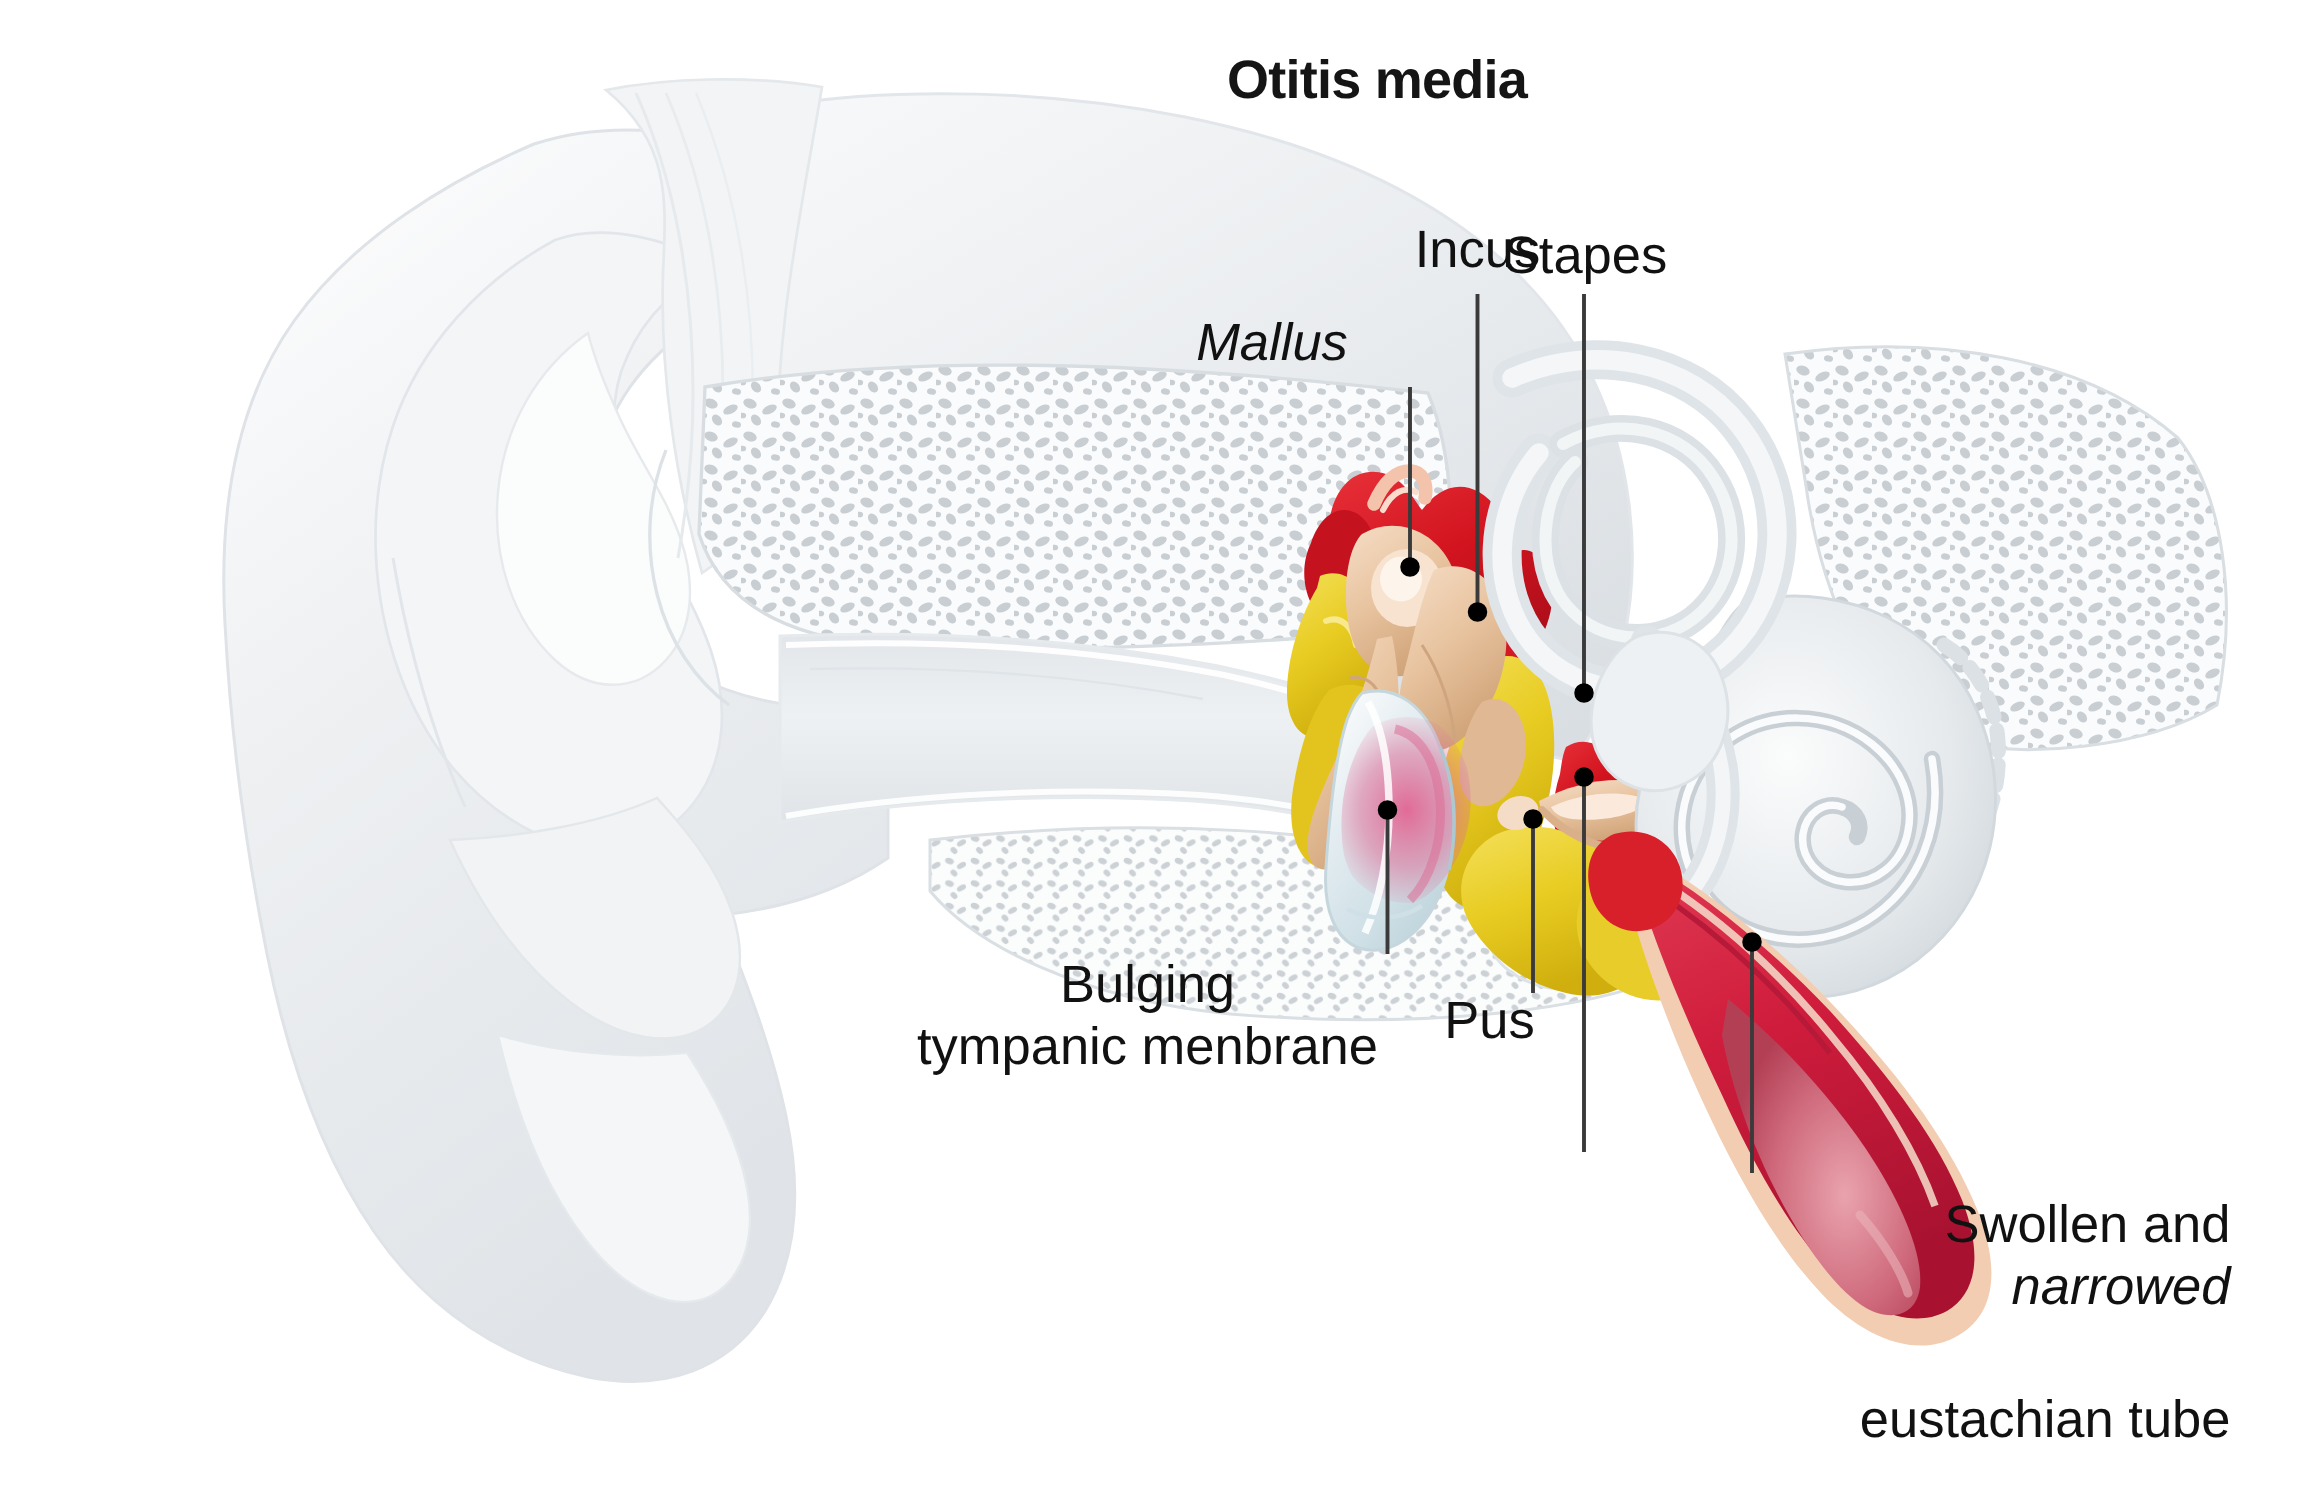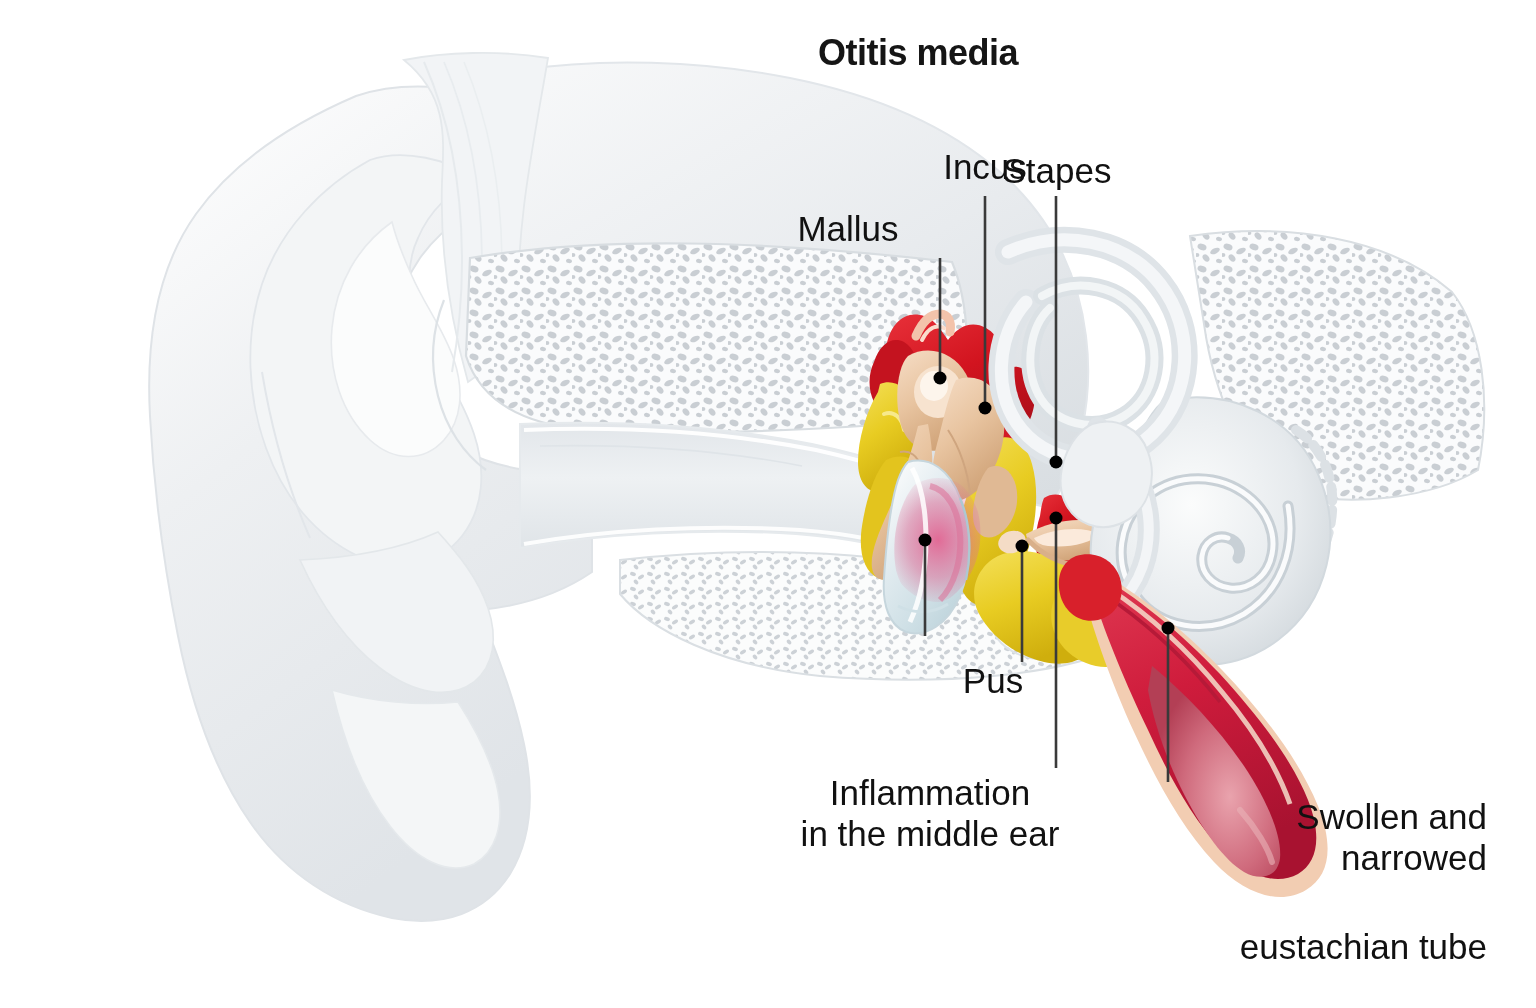--- a/index.html
+++ b/index.html
@@ -331,33 +331,33 @@
       <circle cx="1056" cy="462" r="6.5"></circle>
       <circle cx="925" cy="540" r="6.5"></circle>
       <circle cx="1022" cy="546" r="6.5"></circle>
       <circle cx="1056" cy="518" r="6.5"></circle>
       <circle cx="1168" cy="628" r="6.5"></circle>
     </g>
   </svg>
 
   <div id="title">Otitis media</div>
 
-  <div class="lbl c" style="left:753px;top:208px;width:190px;">Mallus</div>
+  <div class="lbl c" style="left:753px;top:208px;width:190px;font-style:italic;">Mallus</div>
 
   <div class="lbl c" style="left:962px;top:150px;width:190px;">Stapes</div>
 
   <div class="lbl c" style="left:890px;top:146px;width:190px;">Incus</div>
 
+  <div style="position:absolute;left:580px;top:636px;width:370px;text-align:center;">
+    <div class="lbl" style="position:static;">Bulging</div>
+    <div class="lbl" style="position:static;">tympanic menbrane</div>
+  </div>
 
   <div class="lbl c" style="left:923px;top:660px;width:140px;">Pus</div>
 
-  <div style="position:absolute;left:760px;top:772px;width:340px;text-align:center;">
-    <div class="lbl" style="position:static;">Inflammation</div>
-    <div class="lbl" style="position:static;">in the middle ear</div>
-  </div>
 
   <div style="position:absolute;left:1157px;top:796px;width:330px;text-align:right;">
     <div class="lbl" style="position:static;">Swollen and</div>
-    <div class="lbl" style="position:static;">narrowed</div>
+    <div class="lbl" style="position:static;font-style:italic;">narrowed</div>
     <div class="lbl" style="position:static;margin-top:48px;">eustachian tube</div>
   </div>
 
 </div>
 
 </body></html>

